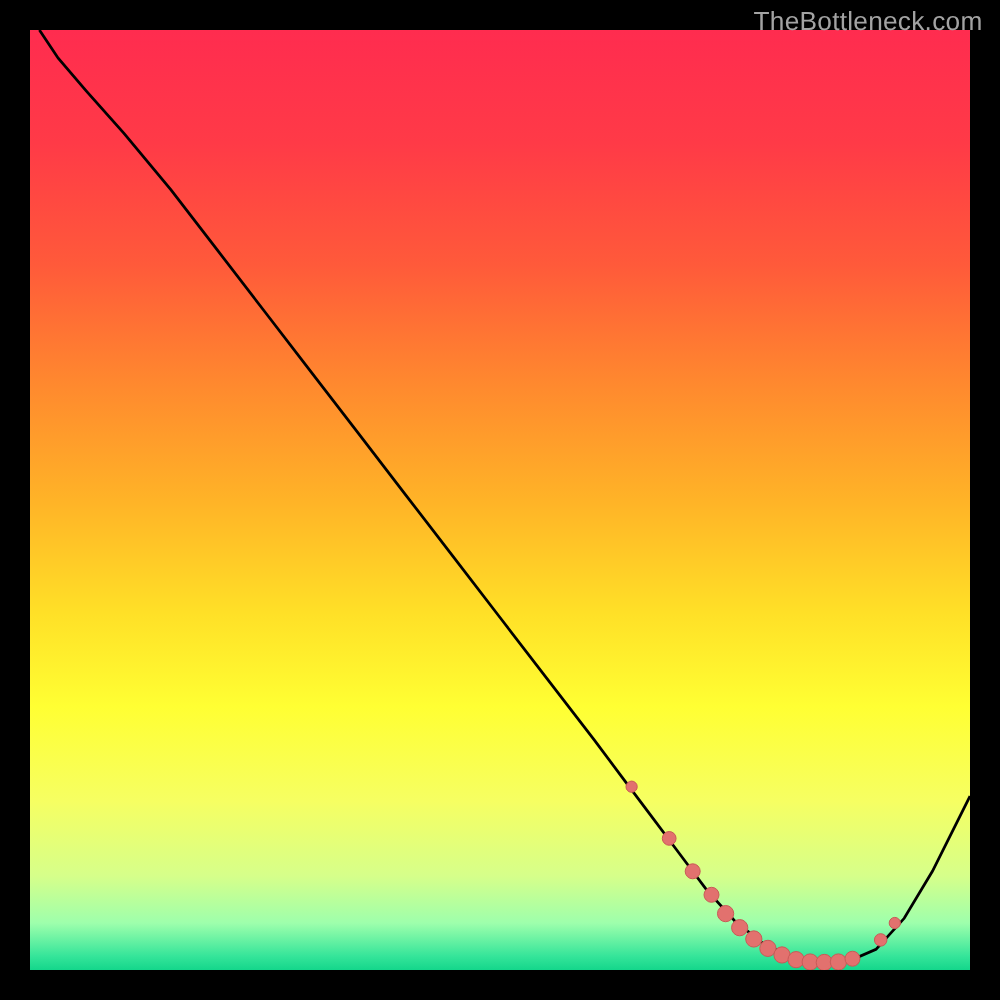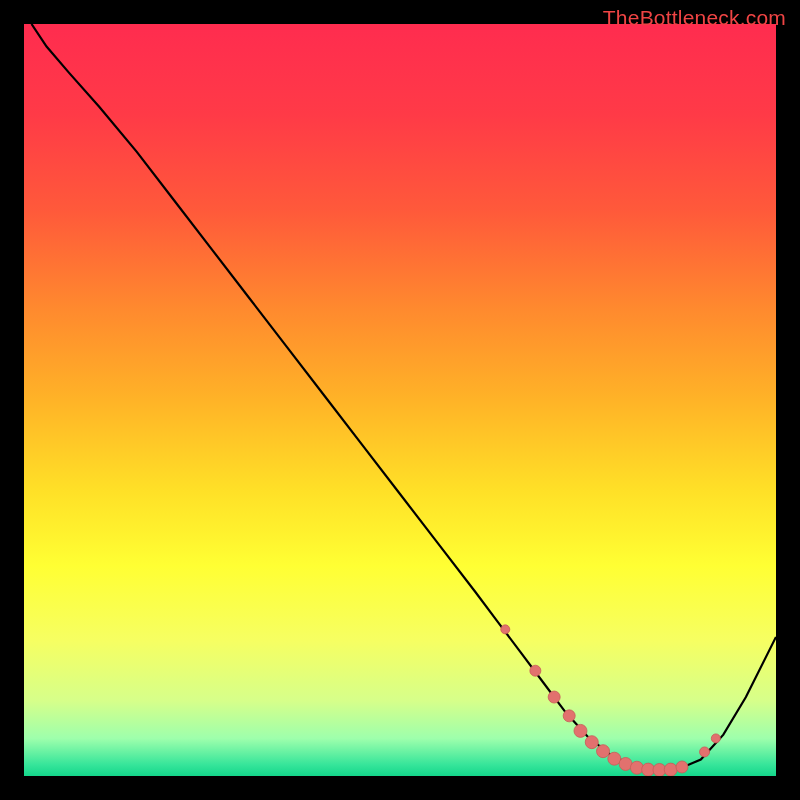--- a/index.html
+++ b/index.html
@@ -14,21 +14,21 @@
   .stage {
     position: relative;
     width: 800px;
     height: 800px;
     background: #000;
   }
   .watermark {
     position: absolute;
     top: 6px;
     right: 14px;
-    color: #ef4444;
+    color: #a3a3a3;
     font-size: 21px;
     letter-spacing: 0.2px;
     font-weight: 400;
     z-index: 10;
   }
   .plot {
     position: absolute;
     left: 24px;
     top: 24px;
     width: 752px;

